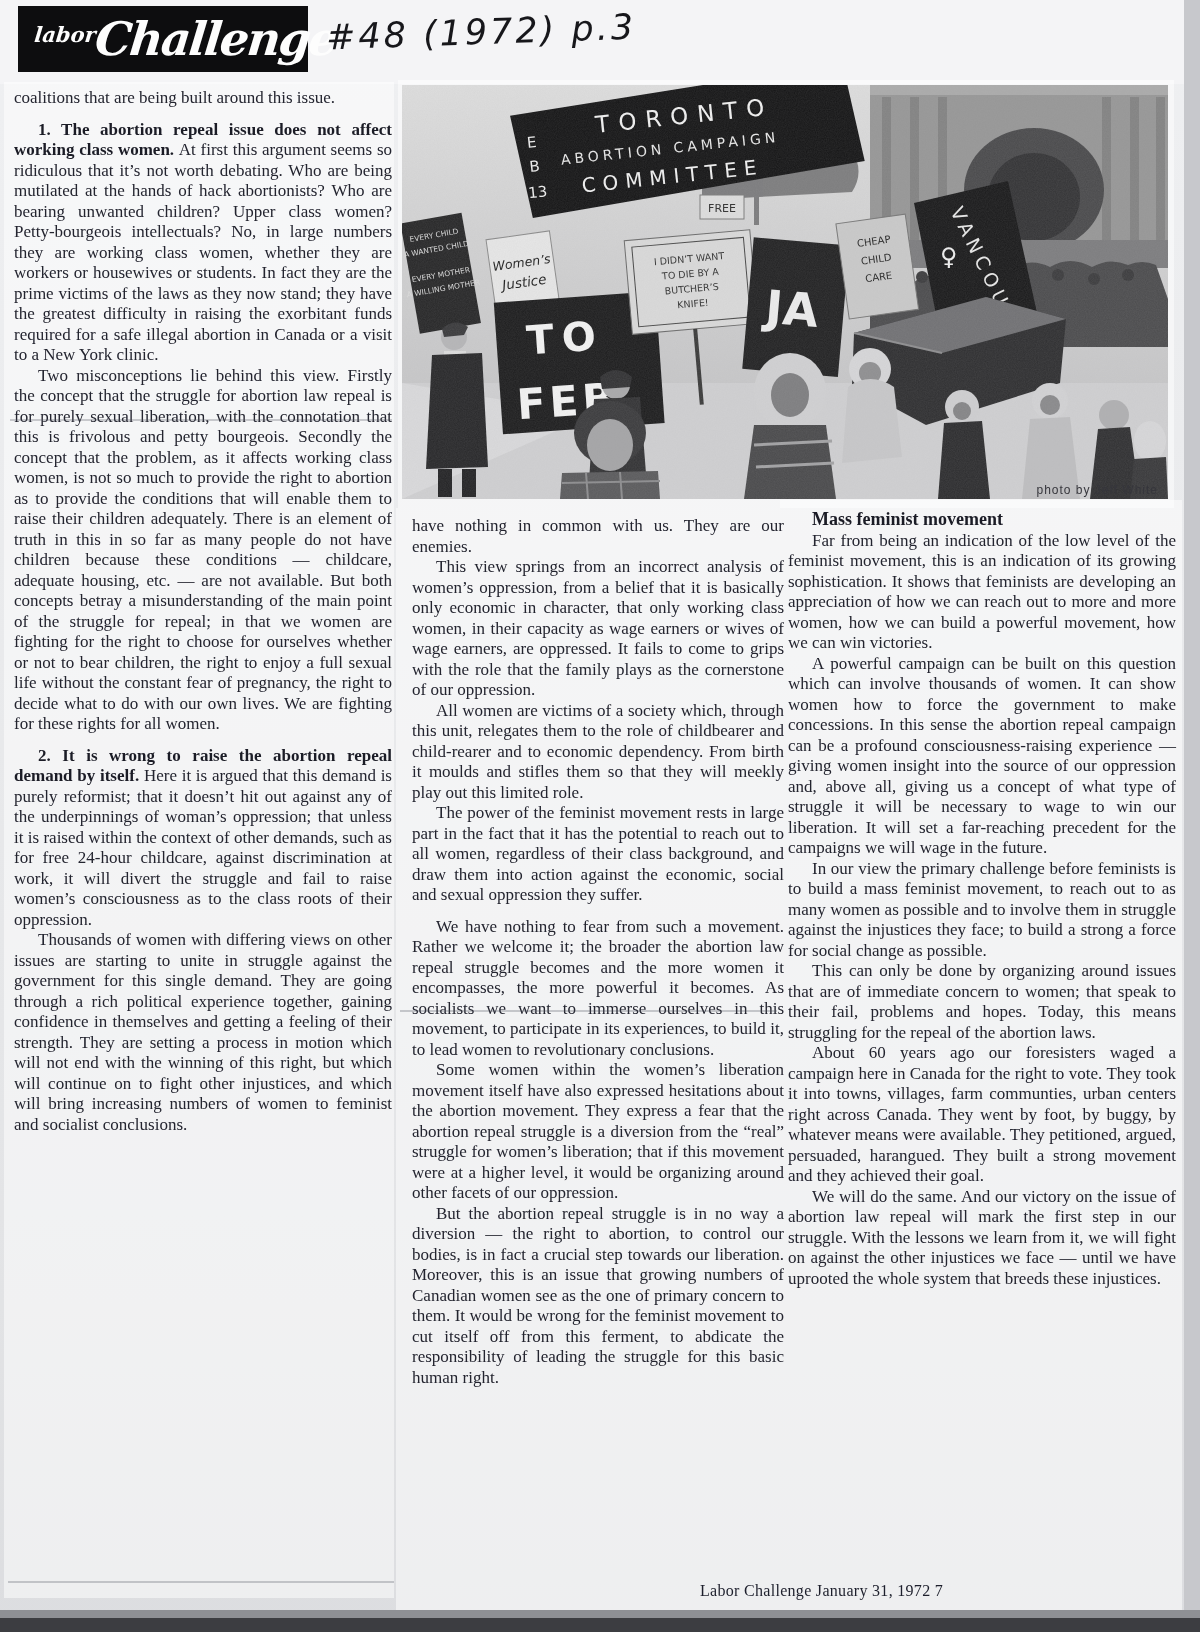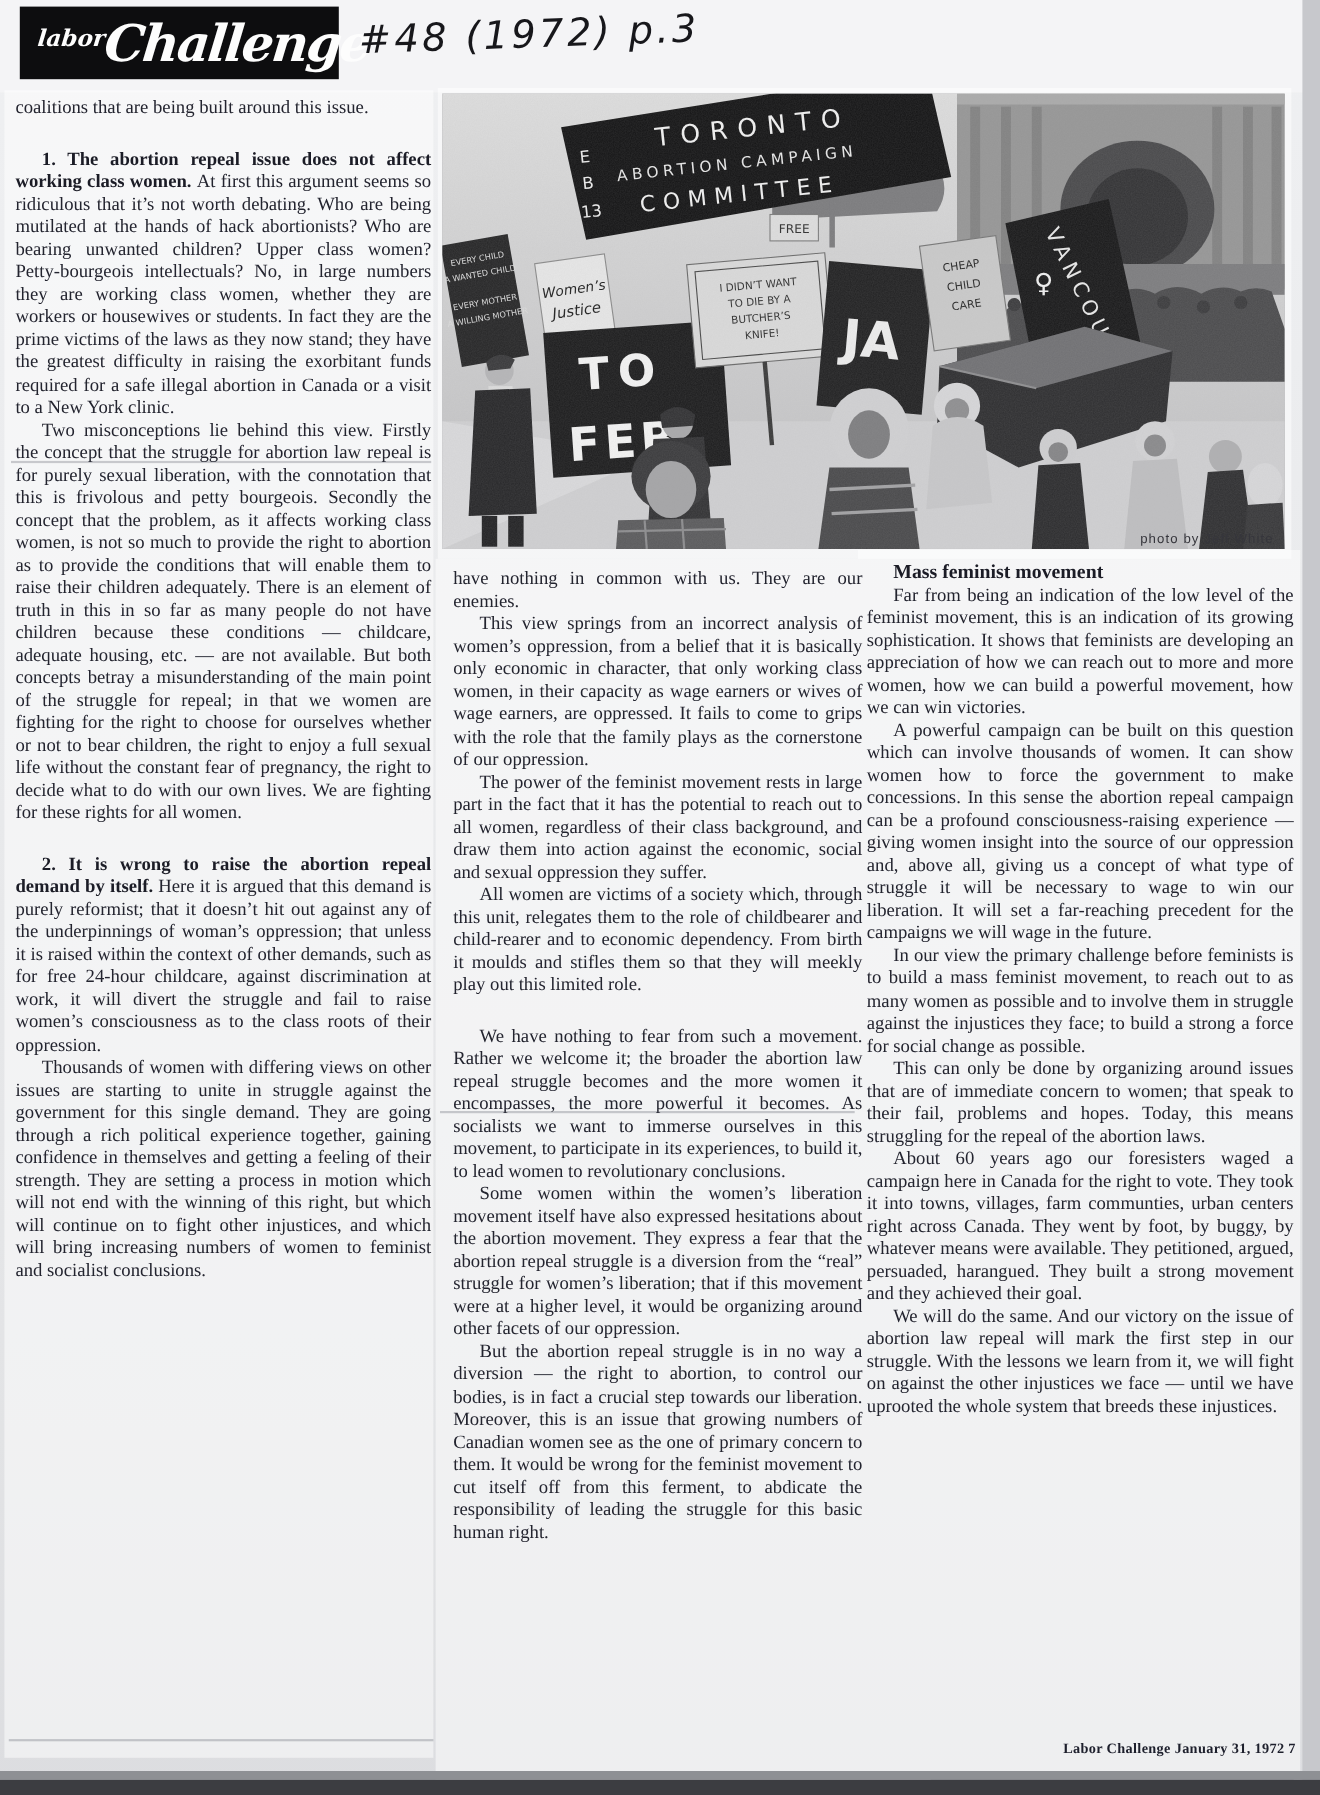--- a/index.html
+++ b/index.html
@@ -29,36 +29,36 @@
   .logo{font-family:"DejaVu Serif", serif;font-style:italic;font-weight:bold;transform:skewX(-6deg);white-space:nowrap;}
   .logo-labor{font-size:21px;position:relative;top:-13px;letter-spacing:0;}
   .logo-challenge{font-size:46px;letter-spacing:-2px;}
   #handwritten{position:absolute;left:326px;top:12px;font-family:"DejaVu Sans", sans-serif;
     font-size:35px;font-style:italic;color:#17171b;transform:rotate(-2deg);letter-spacing:3px;white-space:nowrap;}
 
   
   .col{position:absolute;text-align:justify;color:#23242f;font-size:17px;line-height:20.5px;}
   .col p{margin:0;text-indent:24px;}
   .col p.noindent{text-indent:0;}
-  .col p.gap{margin-top:26px;}
+  .col p.gap{margin-top:11px;}
   .col b.lead{font-weight:bold;color:#1b1c26;}
   #col-left{left:14px;top:88px;width:378px;}
   #col-mid{left:412px;top:516px;width:372px;}
   #col-right{left:788px;top:509px;width:388px;}
   #subhead{font-weight:bold;margin:0 0 1px 0;font-size:18px;color:#1b1c26;}
 
   
   #photo{position:absolute;left:402px;top:85px;width:766px;height:414px;background:#b9b9bb;overflow:hidden;}
   #photo svg{display:block;width:100%;height:100%;}
   #photo-credit{position:absolute;right:10px;bottom:2px;font-family:"Liberation Sans",sans-serif;
     font-size:12px;color:#36363c;letter-spacing:1px;margin-top:36px;}
 
   
-  #footer{position:absolute;left:700px;top:1582px;width:478px;text-align:right;
-    font-weight:bold;font-size:13px;color:#1d1f2c;letter-spacing:.3px;}
+  #footer{position:absolute;left:700px;top:1582px;width:478px;
+    font-weight:normal;font-size:16px;color:#1d1f2c;letter-spacing:.3px;}
 </style>
 </head>
 <body>
 
 <div id="screen">
 
   <div id="strip-top" class="strip"></div>
   <div id="strip-left" class="strip"></div>
   <div id="strip-photo" class="strip"></div>
   <div id="strip-mid" class="strip"></div>
@@ -237,22 +237,22 @@
   <div id="col-left" class="col">
       <p class="noindent">coalitions that are being built around this issue.</p>
       <p class="gap"><b class="lead">1. The abortion repeal issue does not affect working class women. </b>At first this argument seems so ridiculous that it’s not worth debating. Who are being mutilated at the hands of hack abortionists? Who are bearing unwanted children? Upper class women? Petty-bourgeois intellectuals? No, in large numbers they are working class women, whether they are workers or housewives or students. In fact they are the prime victims of the laws as they now stand; they have the greatest difficulty in raising the exorbitant funds required for a safe illegal abortion in Canada or a visit to a New York clinic.</p>
       <p>Two misconceptions lie behind this view. Firstly the concept that the struggle for abortion law repeal is for purely sexual liberation, with the connotation that this is frivolous and petty bourgeois. Secondly the concept that the problem, as it affects working class women, is not so much to provide the right to abortion as to provide the conditions that will enable them to raise their children adequately. There is an element of truth in this in so far as many people do not have children because these conditions — childcare, adequate housing, etc. — are not available. But both concepts betray a misunderstanding of the main point of the struggle for repeal; in that we women are fighting for the right to choose for ourselves whether or not to bear children, the right to enjoy a full sexual life without the constant fear of pregnancy, the right to decide what to do with our own lives. We are fighting for these rights for all women.</p>
       <p class="gap"><b class="lead">2. It is wrong to raise the abortion repeal demand by itself. </b>Here it is argued that this demand is purely reformist; that it doesn’t hit out against any of the underpinnings of woman’s oppression; that unless it is raised within the context of other demands, such as for free 24-hour childcare, against discrimination at work, it will divert the struggle and fail to raise women’s consciousness as to the class roots of their oppression.</p>
       <p>Thousands of women with differing views on other issues are starting to unite in struggle against the government for this single demand. They are going through a rich political experience together, gaining confidence in themselves and getting a feeling of their strength. They are setting a process in motion which will not end with the winning of this right, but which will continue on to fight other injustices, and which will bring increasing numbers of women to feminist and socialist conclusions.</p>
     </div>
   <div id="col-mid" class="col">
       <p class="noindent">have nothing in common with us. They are our enemies.</p>
       <p>This view springs from an incorrect analysis of women’s oppression, from a belief that it is basically only economic in character, that only working class women, in their capacity as wage earners or wives of wage earners, are oppressed. It fails to come to grips with the role that the family plays as the cornerstone of our oppression.</p>
+      <p>All women are victims of a society which, through this unit, relegates them to the role of childbearer and child-rearer and to economic dependency. From birth it moulds and stifles them so that they will meekly play out this limited role.</p>
       <p>The power of the feminist movement rests in large part in the fact that it has the potential to reach out to all women, regardless of their class background, and draw them into action against the economic, social and sexual oppression they suffer.</p>
-      <p>All women are victims of a society which, through this unit, relegates them to the role of childbearer and child-rearer and to economic dependency. From birth it moulds and stifles them so that they will meekly play out this limited role.</p>
       <p class="gap">We have nothing to fear from such a movement. Rather we welcome it; the broader the abortion law repeal struggle becomes and the more women it encompasses, the more powerful it becomes. As socialists we want to immerse ourselves in this movement, to participate in its experiences, to build it, to lead women to revolutionary conclusions.</p>
       <p>Some women within the women’s liberation movement itself have also expressed hesitations about the abortion movement. They express a fear that the abortion repeal struggle is a diversion from the “real” struggle for women’s liberation; that if this movement were at a higher level, it would be organizing around other facets of our oppression.</p>
       <p>But the abortion repeal struggle is in no way a diversion — the right to abortion, to control our bodies, is in fact a crucial step towards our liberation. Moreover, this is an issue that growing numbers of Canadian women see as the one of primary concern to them. It would be wrong for the feminist movement to cut itself off from this ferment, to abdicate the responsibility of leading the struggle for this basic human right.</p>
     </div>
   <div id="col-right" class="col">
     <p id="subhead">Mass feminist movement</p>
     <div>
         <p>Far from being an indication of the low level of the feminist movement, this is an indication of its growing sophistication. It shows that feminists are developing an appreciation of how we can reach out to more and more women, how we can build a powerful movement, how we can win victories.</p>
         <p>A powerful campaign can be built on this question which can involve thousands of women. It can show women how to force the government to make concessions. In this sense the abortion repeal campaign can be a profound consciousness-raising experience — giving women insight into the source of our oppression and, above all, giving us a concept of what type of struggle it will be necessary to wage to win our liberation. It will set a far-reaching precedent for the campaigns we will wage in the future.</p>
         <p>In our view the primary challenge before feminists is to build a mass feminist movement, to reach out to as many women as possible and to involve them in struggle against the injustices they face; to build a strong a force for social change as possible.</p>

